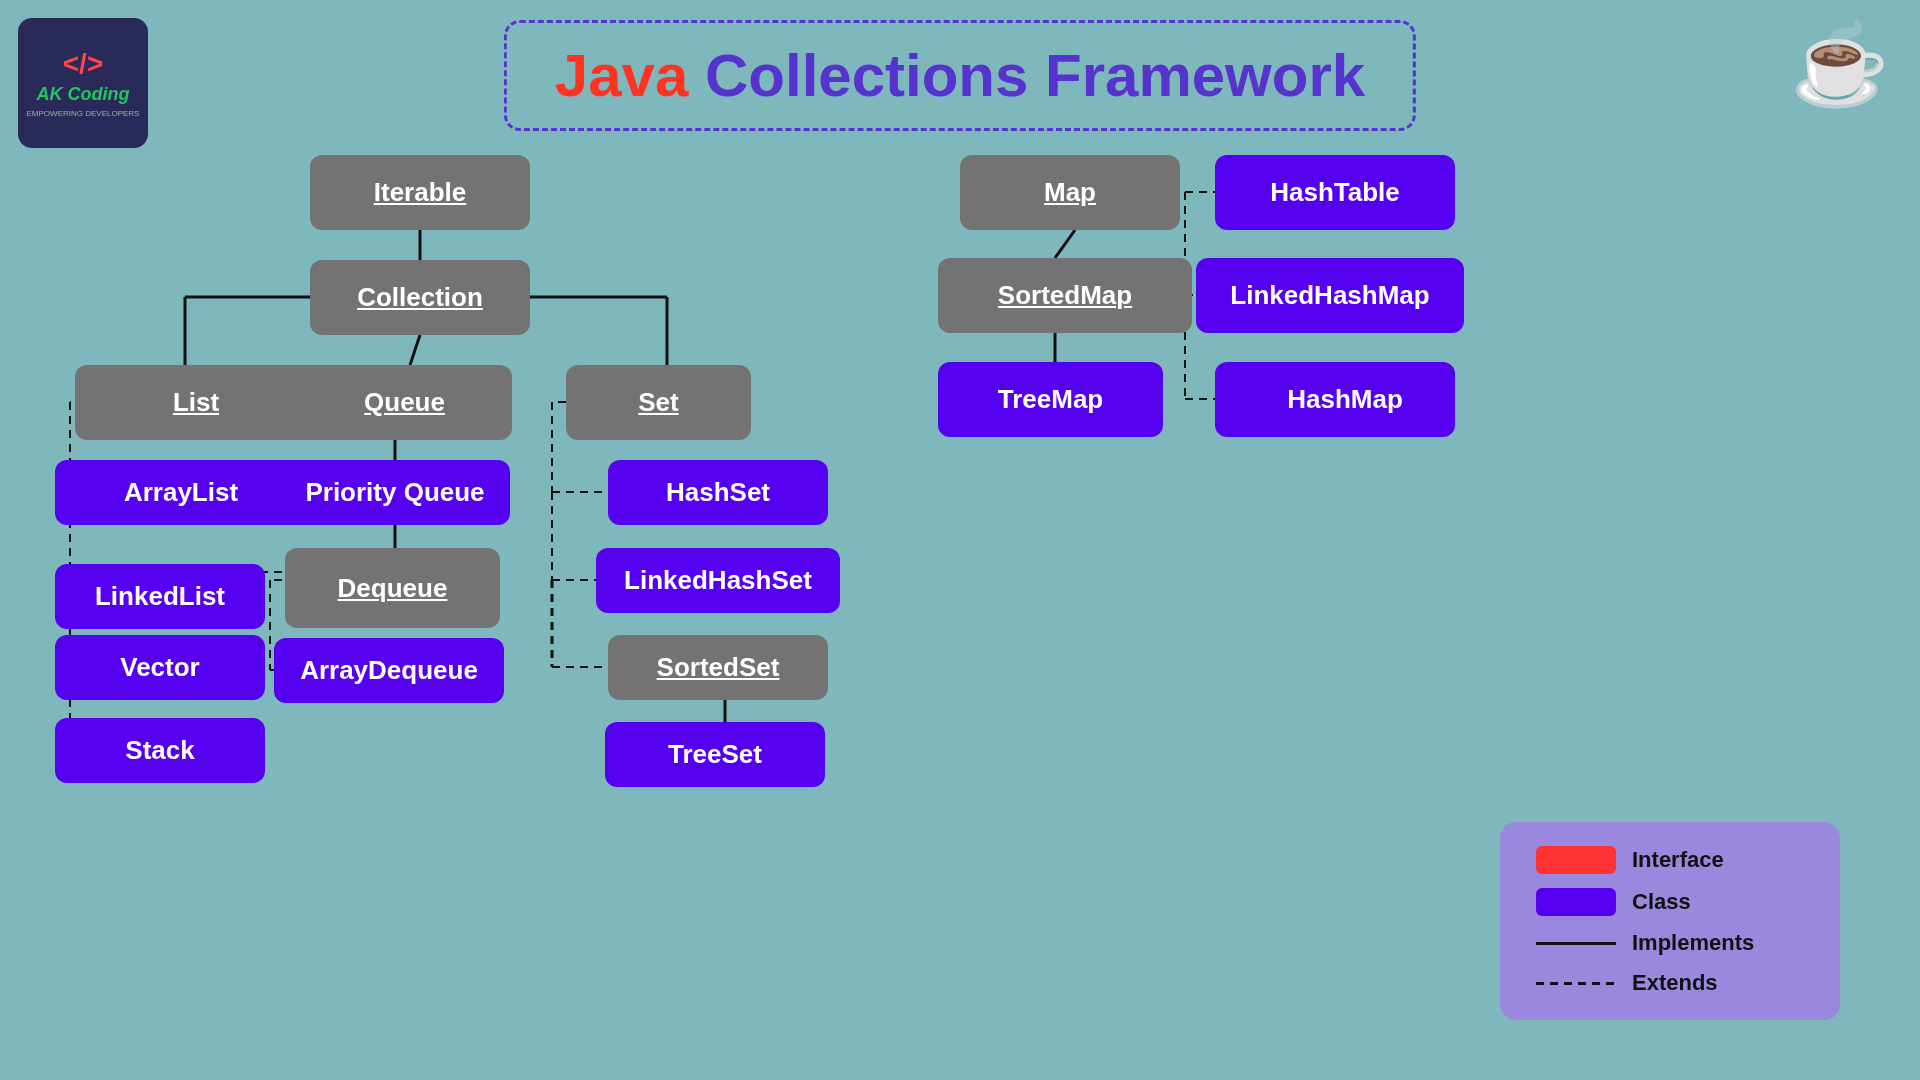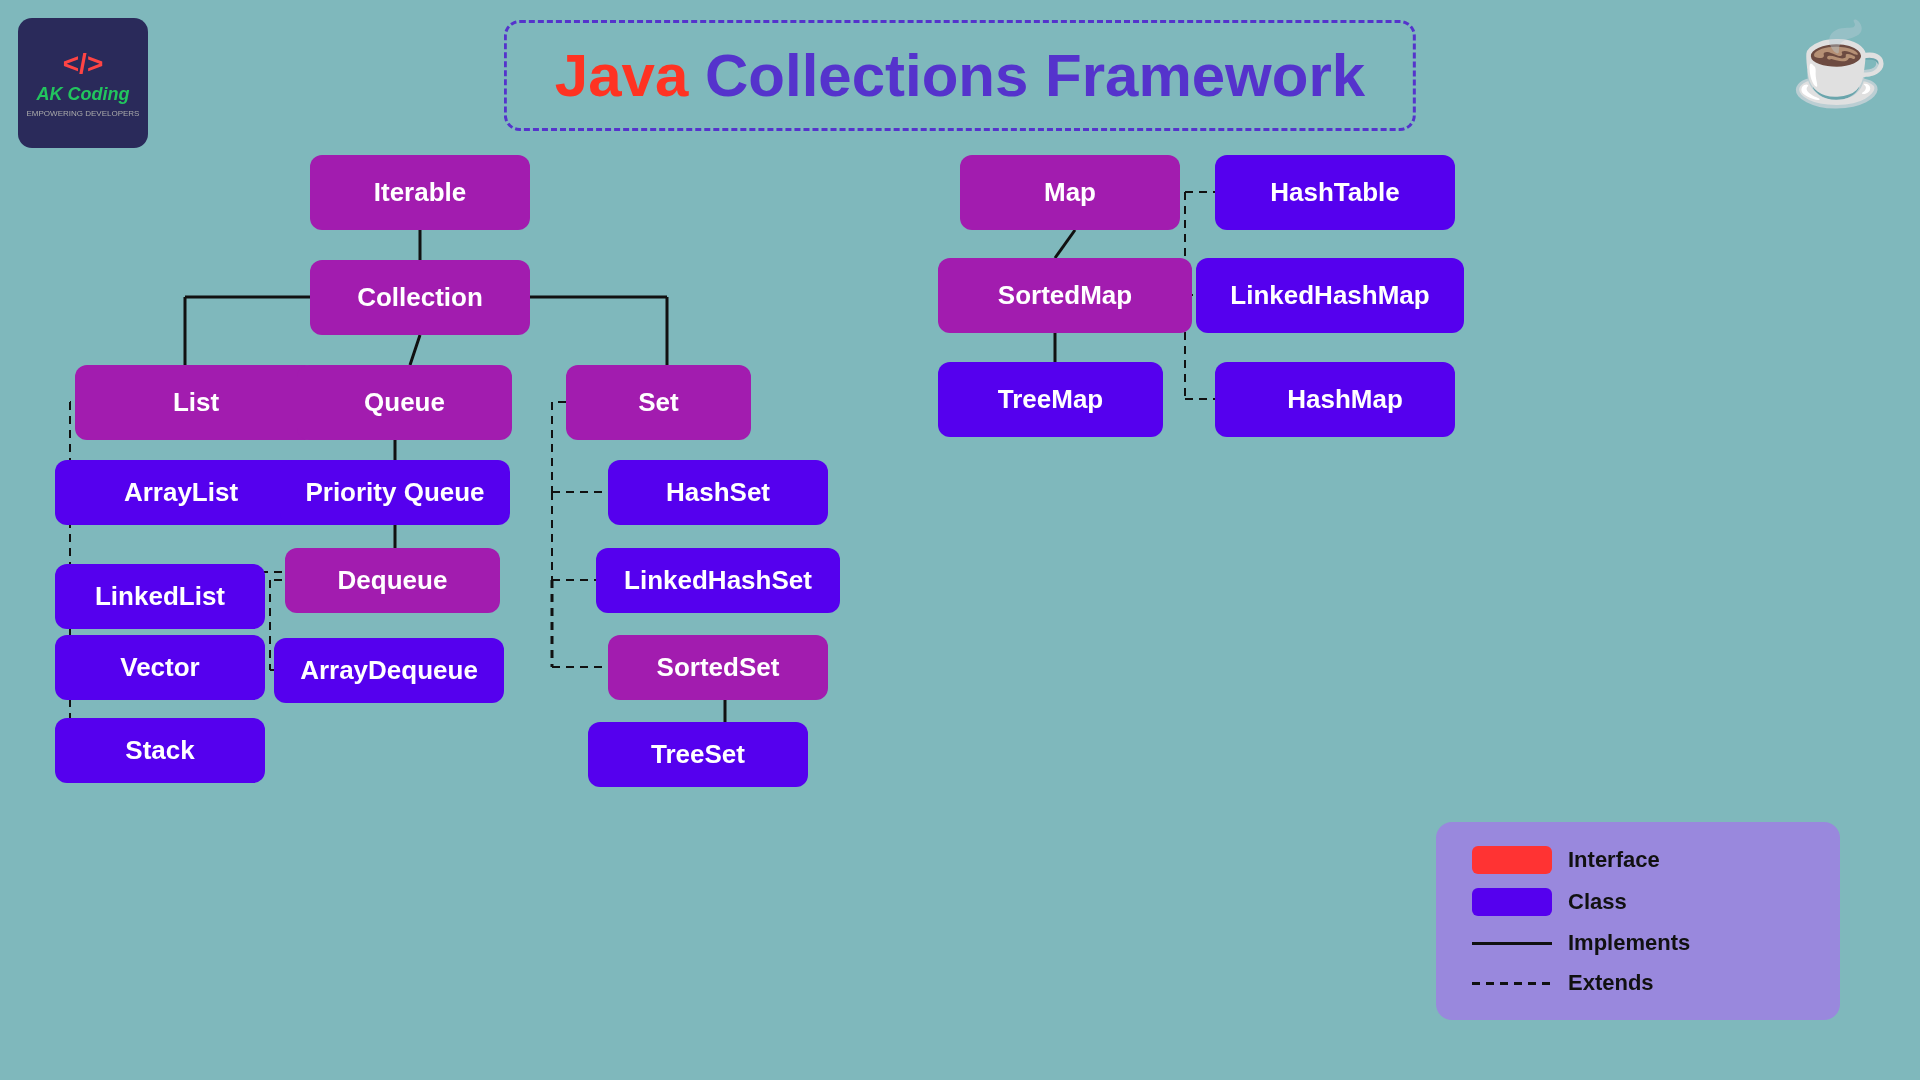--- a/index.html
+++ b/index.html
@@ -76,42 +76,42 @@
       position: absolute;
       border-radius: 12px;
       display: flex;
       align-items: center;
       justify-content: center;
       font-size: 26px;
       font-weight: 700;
       color: white;
       text-align: center;
     }
-    .node-interface { background: #a21caf; }
+    .node-interface { background: #737373; text-decoration: underline; }
     .node-class { background: #5500ee; }
 
     
     .connections {
       position: absolute;
       top: 0;
       left: 0;
       width: 1920px;
       height: 1080px;
       pointer-events: none;
     }
 
     
     .legend {
       position: absolute;
       bottom: 60px;
       right: 80px;
       background: #9988dd;
       border-radius: 16px;
       padding: 24px 36px;
-      width: 404px;
+      width: 340px;
       text-align: right;
     }
     .legend-item {
       display: flex;
       align-items: center;
       gap: 16px;
       margin-bottom: 14px;
     }
     .legend-item:last-child { margin-bottom: 0; }
     .legend-swatch {
@@ -220,27 +220,27 @@
 <div id="node-list" class="node node-interface" style="left:75px;top:365px;width:242px;height:75px;">List</div>
 <div id="node-queue" class="node node-interface" style="left:297px;top:365px;width:215px;height:75px;">Queue</div>
 <div id="node-set" class="node node-interface" style="left:566px;top:365px;width:185px;height:75px;text-align:right;">Set</div>
 
 <div id="node-arraylist" class="node node-class" style="left:55px;top:460px;width:252px;height:65px;">ArrayList</div>
 <div id="node-linkedlist" class="node node-class" style="left:55px;top:548px;width:210px;height:65px;margin-top:16px;">LinkedList</div>
 <div id="node-vector" class="node node-class" style="left:55px;top:635px;width:210px;height:65px;">Vector</div>
 <div id="node-stack" class="node node-class" style="left:55px;top:718px;width:210px;height:65px;">Stack</div>
 
 <div id="node-priorityqueue" class="node node-class" style="left:280px;top:460px;width:230px;height:65px;">Priority Queue</div>
-<div id="node-dequeue" class="node node-interface" style="left:285px;top:548px;width:215px;height:65px;">Dequeue</div>
+<div id="node-dequeue" class="node node-interface" style="left:285px;top:548px;width:215px;height:80px;">Dequeue</div>
 <div id="node-arraydequeue" class="node node-class" style="left:274px;top:638px;width:230px;height:65px;">ArrayDequeue</div>
 
 <div id="node-hashset" class="node node-class" style="left:608px;top:460px;width:220px;height:65px;">HashSet</div>
 <div id="node-linkedhashset" class="node node-class" style="left:596px;top:548px;width:244px;height:65px;">LinkedHashSet</div>
 <div id="node-sortedset" class="node node-interface" style="left:608px;top:635px;width:220px;height:65px;">SortedSet</div>
-<div id="node-treeset" class="node node-class" style="left:588px;top:722px;width:220px;height:65px;">TreeSet</div>
+<div id="node-treeset" class="node node-class" style="left:605px;top:722px;width:220px;height:65px;">TreeSet</div>
 
 <div id="node-map" class="node node-interface" style="left:960px;top:155px;width:220px;height:75px;">Map</div>
 <div id="node-sortedmap" class="node node-interface" style="left:938px;top:258px;width:254px;height:75px;">SortedMap</div>
 <div id="node-treemap" class="node node-class" style="left:938px;top:362px;width:225px;height:75px;">TreeMap</div>
 
 <div id="node-hashtable" class="node node-class" style="left:1215px;top:155px;width:240px;height:75px;">HashTable</div>
 <div id="node-linkedhashmap" class="node node-class" style="left:1196px;top:258px;width:268px;height:75px;">LinkedHashMap</div>
 <div id="node-hashmap" class="node node-class" style="left:1215px;top:362px;width:240px;height:75px;padding-left:20px;">HashMap</div>
 
 <div class="legend">

